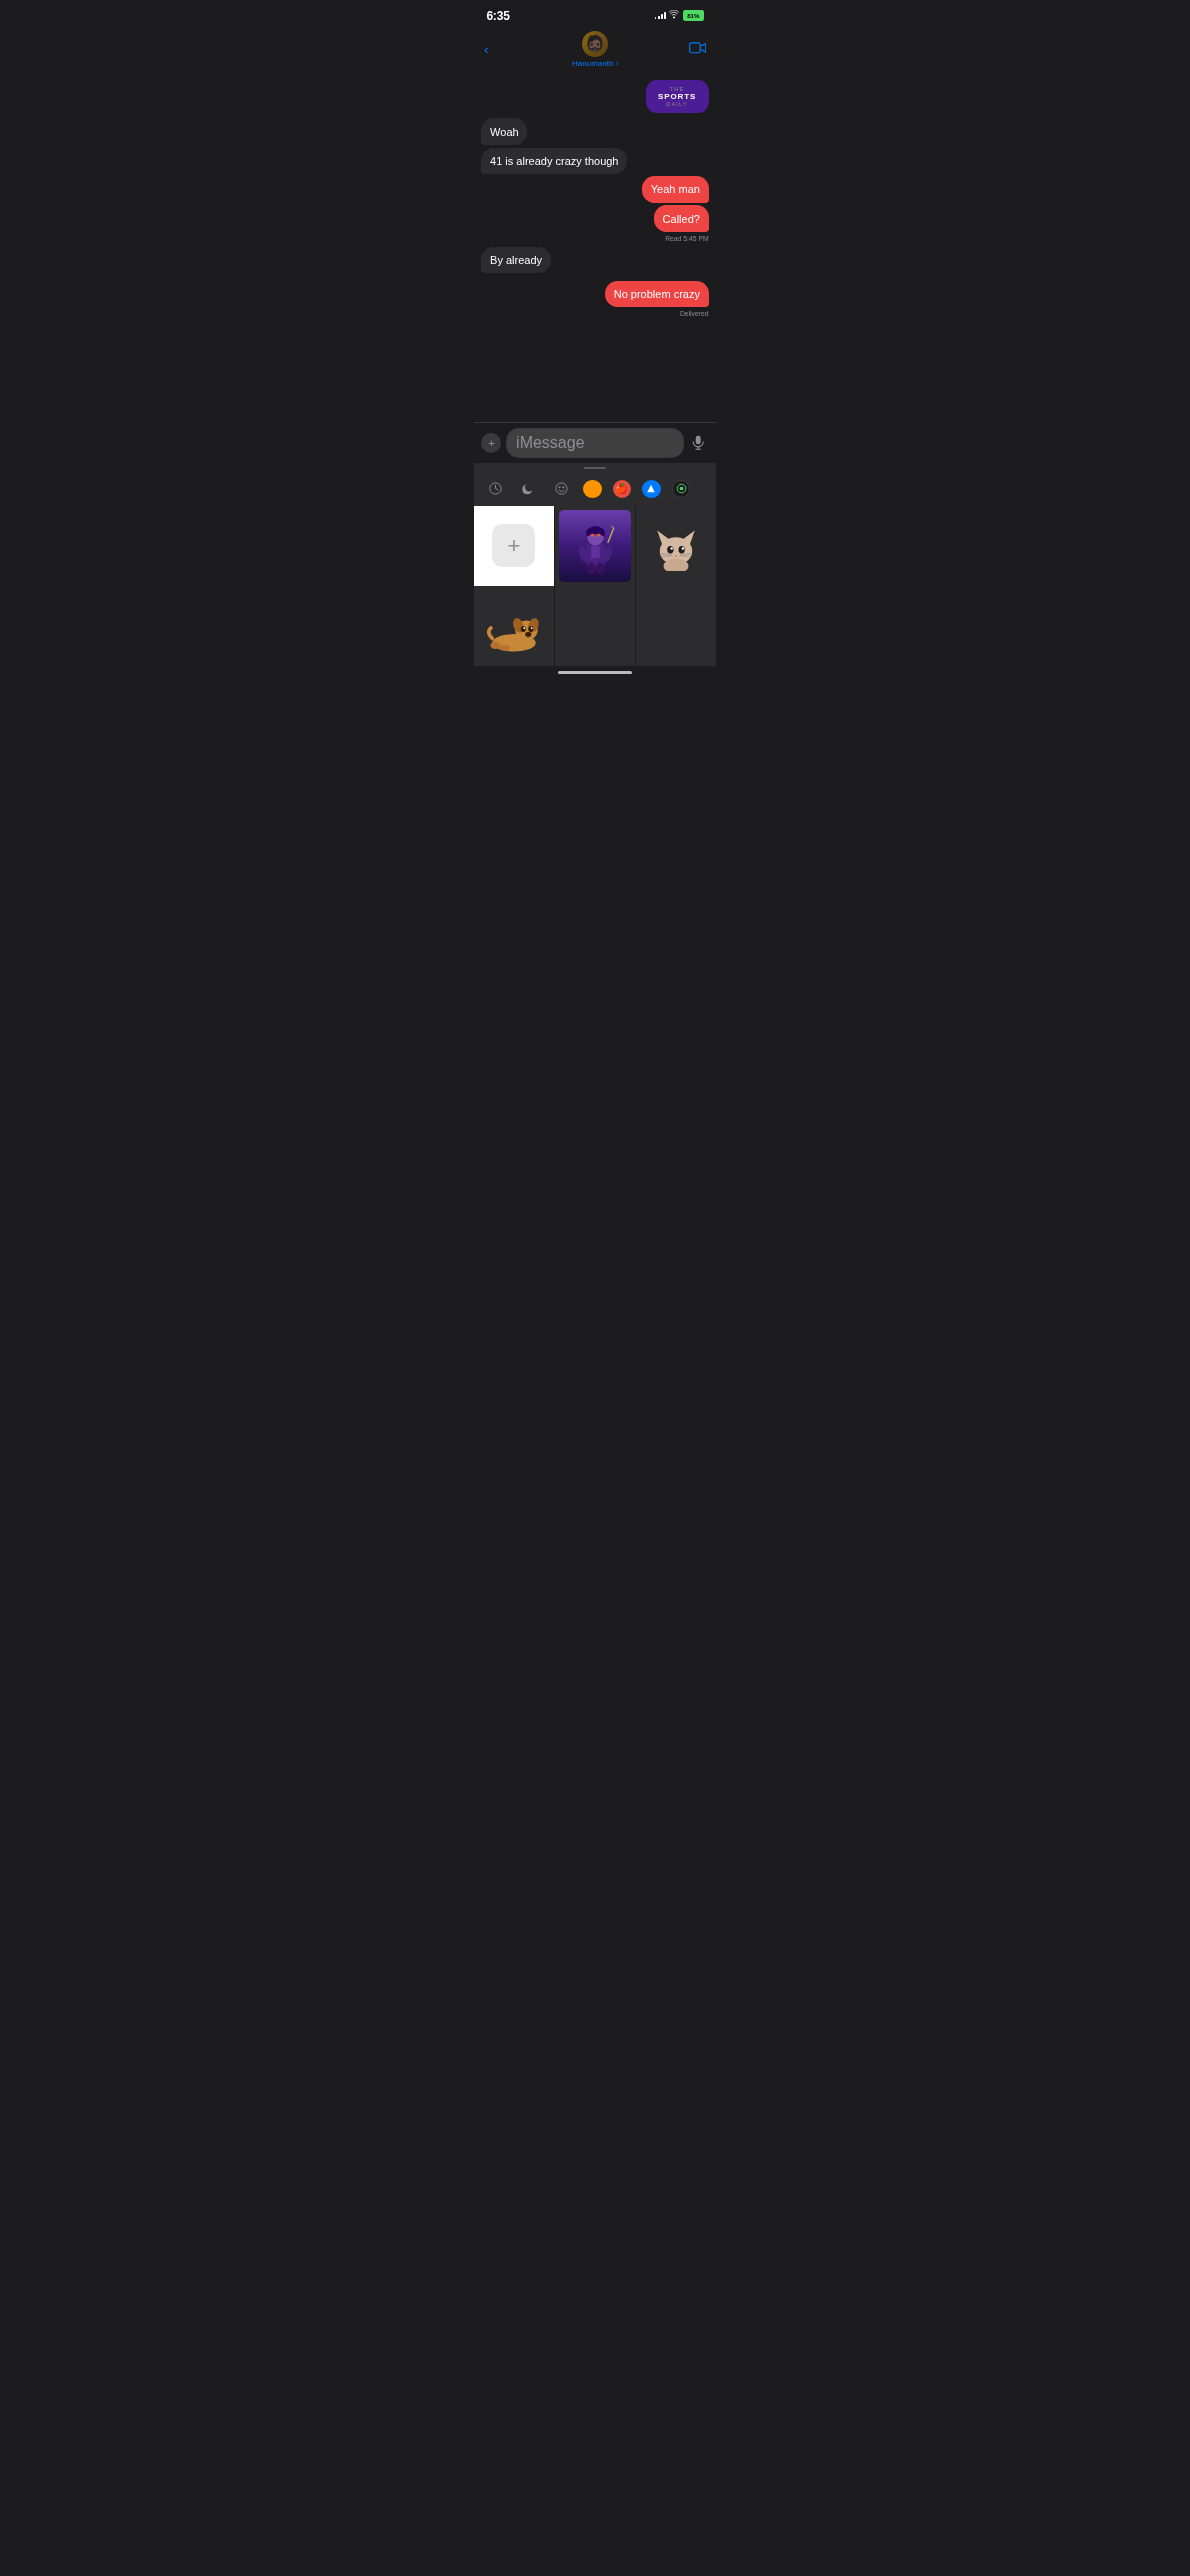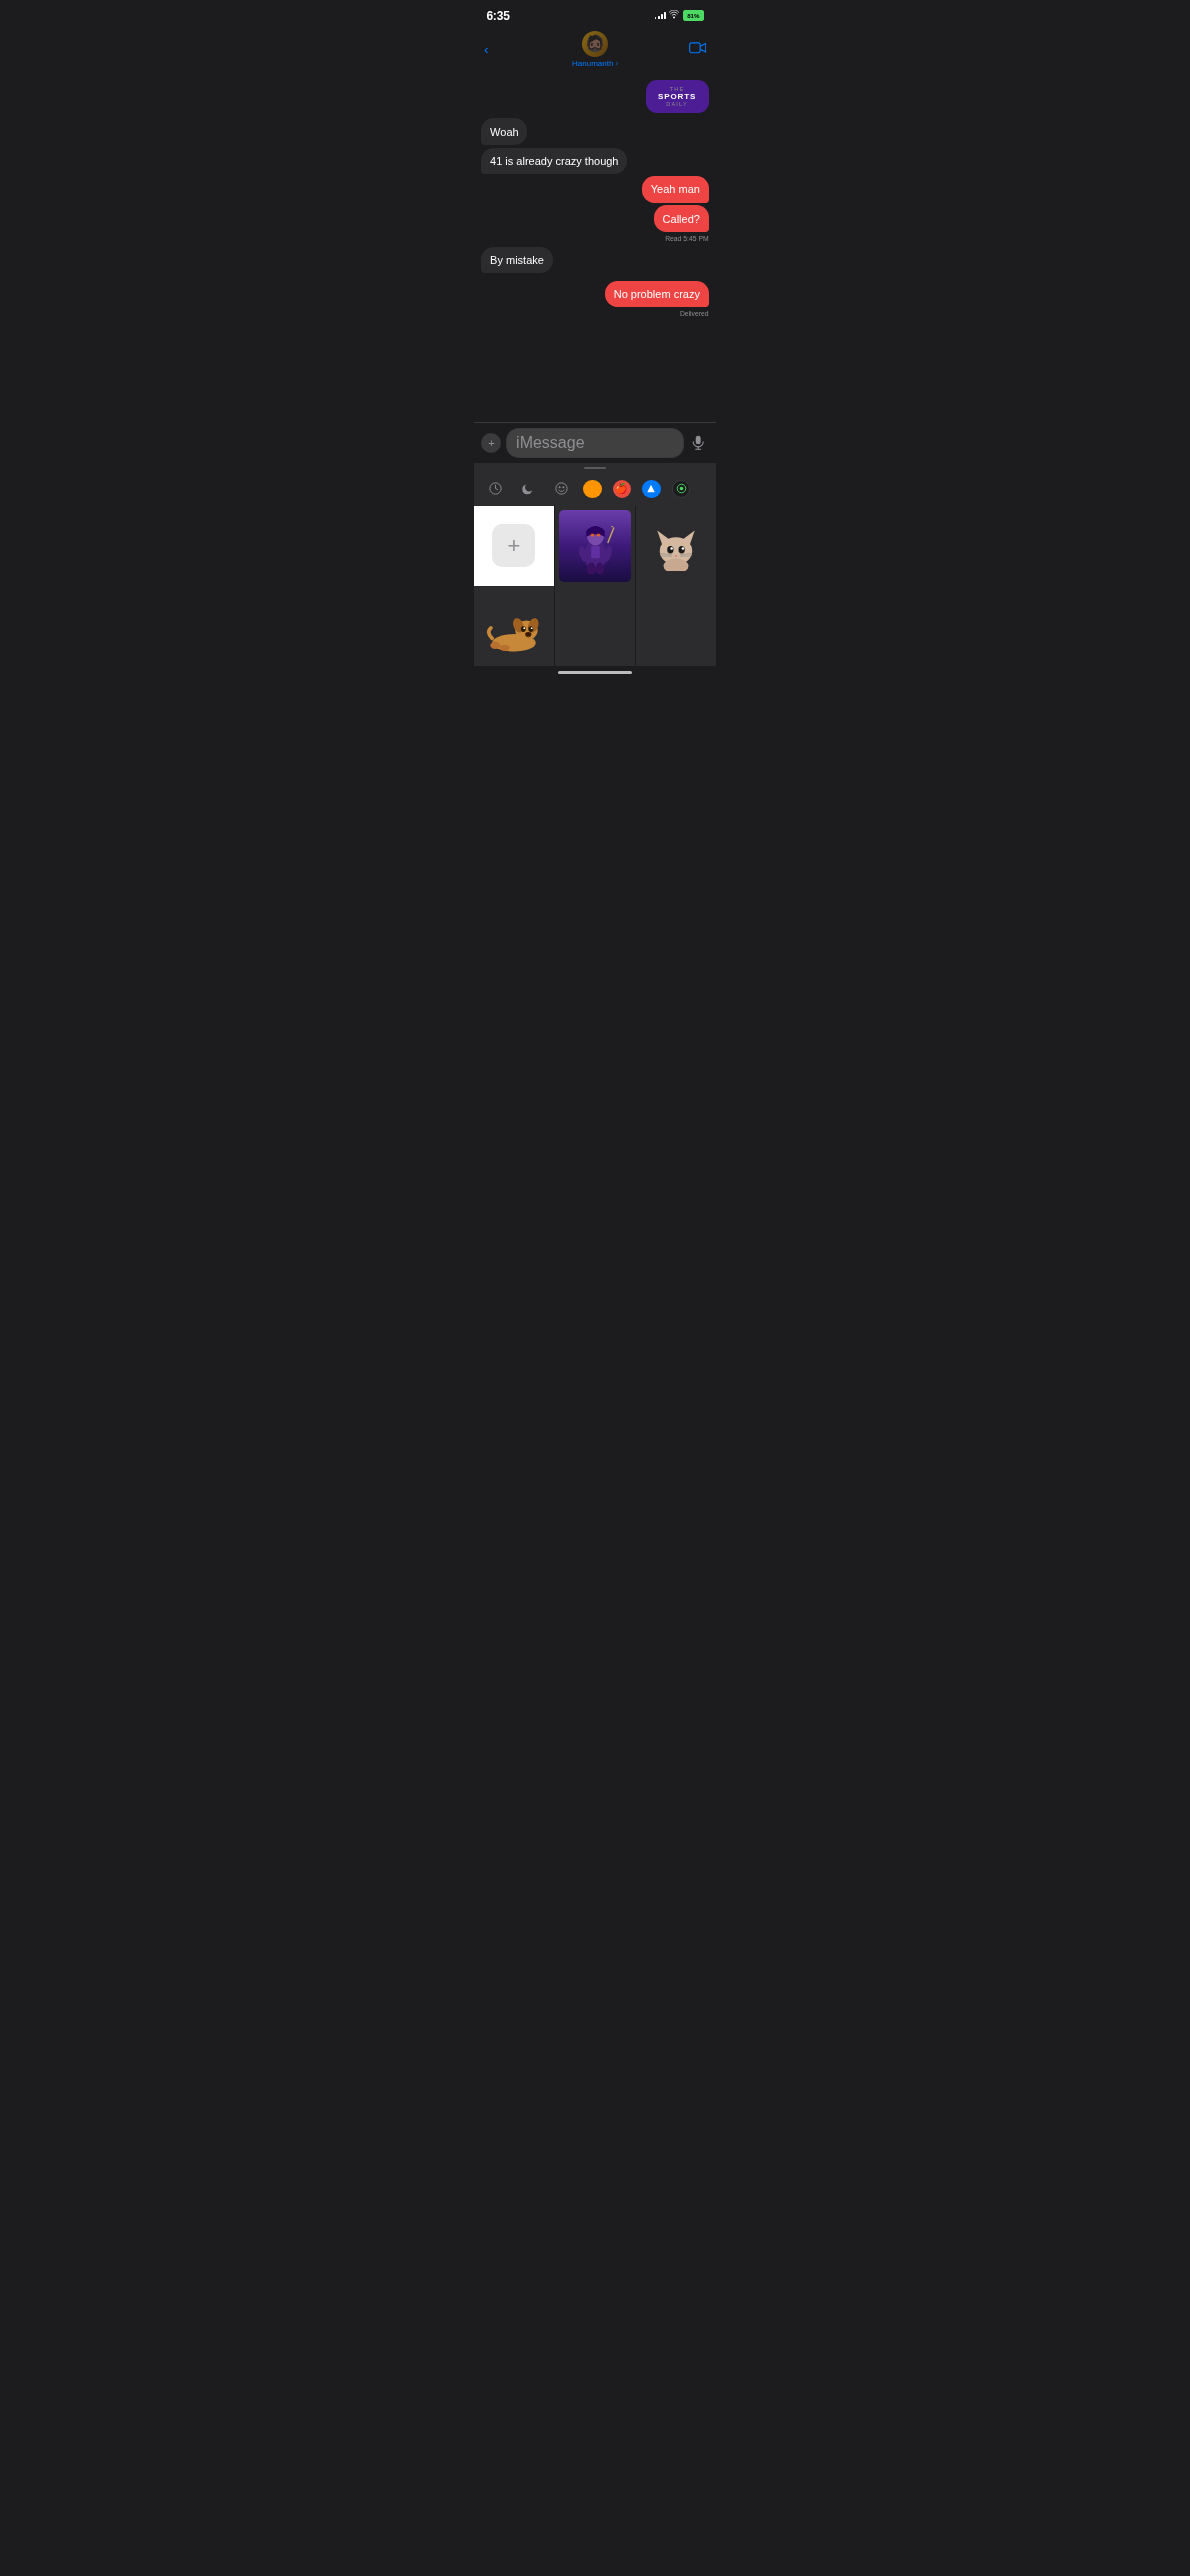--- a/index.html
+++ b/index.html
@@ -463,21 +463,21 @@
 
   <div class="msg-row sent">
     <div class="bubble sent">Called?</div>
   </div>
 
   <div class="msg-meta">
     <span>Read 5:45 PM</span>
   </div>
 
   <div class="msg-row received" style="margin-bottom:7.4px">
-    <div class="bubble received">By mistake</div>
+    <div class="bubble received">By already</div>
   </div>
 
   <div class="msg-row sent">
     <div class="bubble sent">No problem crazy</div>
   </div>
 
   <div class="msg-meta-delivered">
     <span>Delivered</span>
   </div>
 

